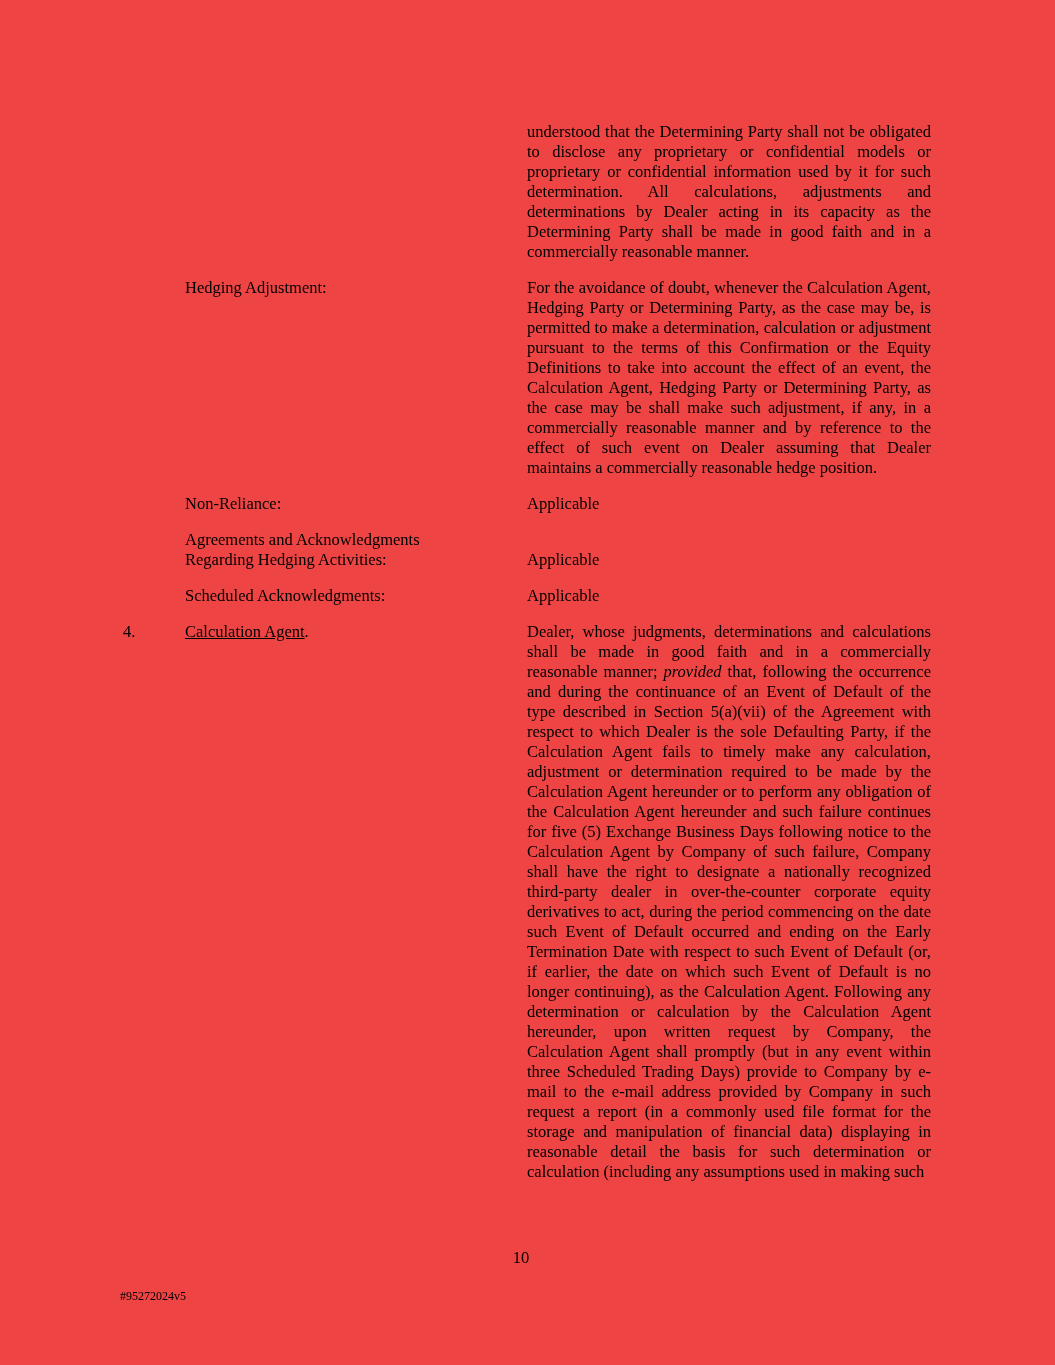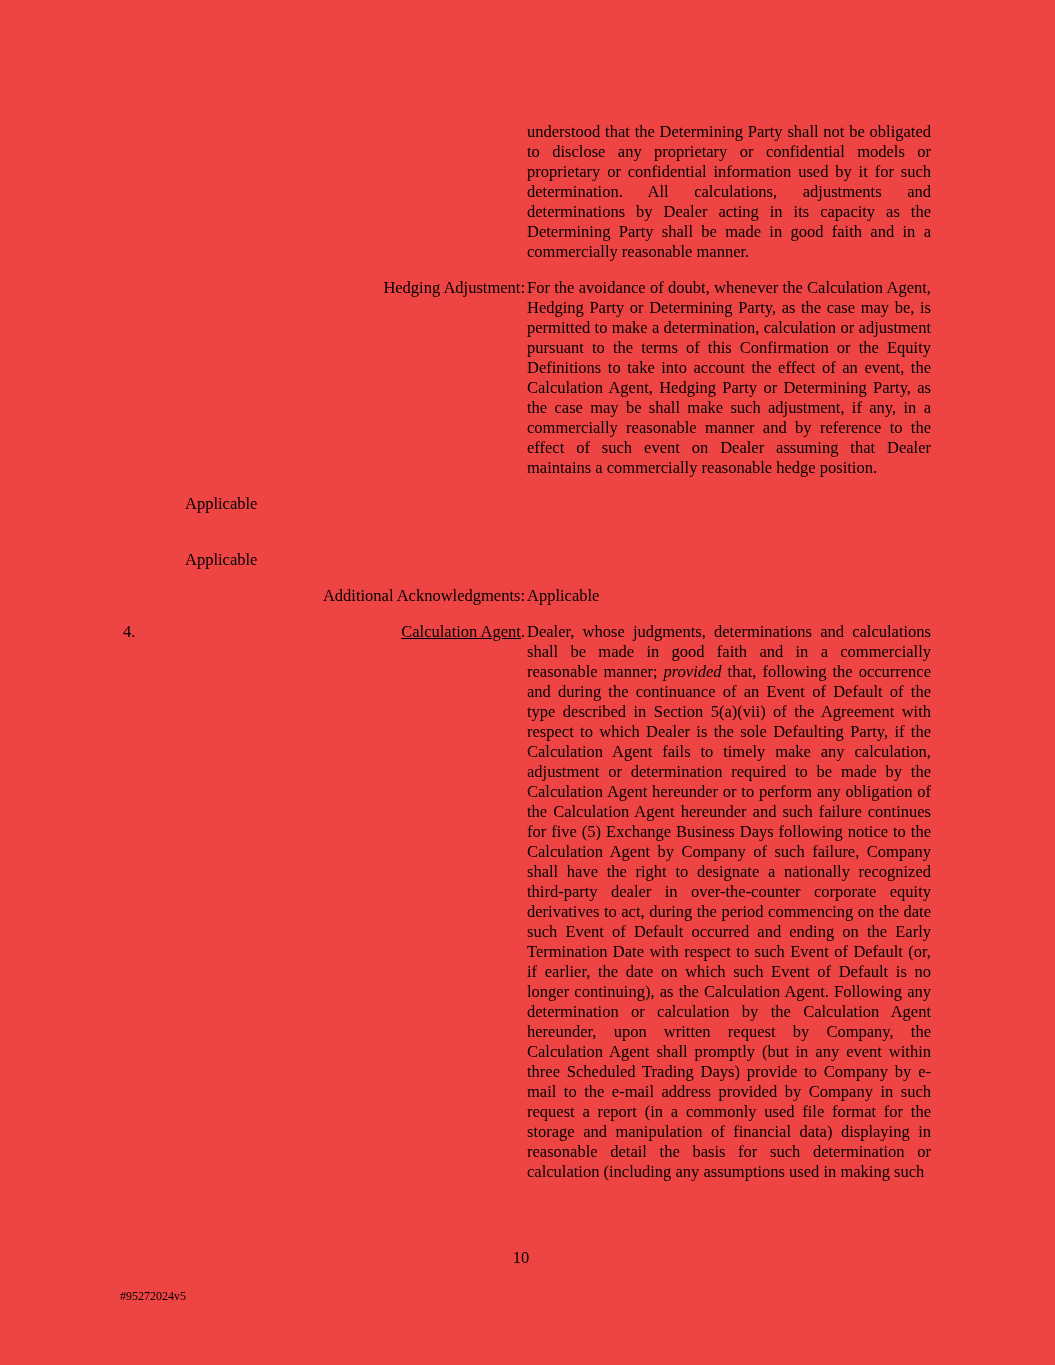--- a/index.html
+++ b/index.html
@@ -31,21 +31,20 @@
   }
   .col-num {
     width: 62px;
     flex-shrink: 0;
   }
   .col-label {
     width: 342px;
     flex-shrink: 0;
     padding-right: 2px;
     box-sizing: border-box;
-    text-align: right;
   }
   .col-body {
     width: 404px;
     flex-shrink: 0;
     text-align: justify;
   }
   .underlined {
     text-decoration: underline;
   }
   .italic {
@@ -84,31 +83,36 @@
     </div>
 
     <div class="row">
       <div class="col-num"></div>
       <div class="col-label">Hedging Adjustment:</div>
       <div class="col-body">For the avoidance of doubt, whenever the Calculation Agent, Hedging Party or Determining Party, as the case may be, is permitted to make a determination, calculation or adjustment pursuant to the terms of this Confirmation or the Equity Definitions to take into account the effect of an event, the Calculation Agent, Hedging Party or Determining Party, as the case may be shall make such adjustment, if any, in a commercially reasonable manner and by reference to the effect of such event on Dealer assuming that Dealer maintains a commercially reasonable hedge position.</div>
     </div>
 
     <div class="row">
       <div class="col-num"></div>
+      <div class="col-label">Non-Reliance:</div>
       <div class="col-body">Applicable</div>
     </div>
 
     <div class="row">
       <div class="col-num"></div>
+      <div class="col-label">
+        <div>Agreements and Acknowledgments</div>
+        <div>Regarding Hedging Activities:</div>
+      </div>
       <div class="col-body pad-one-line">Applicable</div>
     </div>
 
     <div class="row">
       <div class="col-num"></div>
-      <div class="col-label">Additional Acknowledgments:</div>
+      <div class="col-label">Scheduled Acknowledgments:</div>
       <div class="col-body">Applicable</div>
     </div>
 
     <div class="row">
       <div class="col-num">4.</div>
       <div class="col-label">
         <span class="underlined">Calculation Agent</span><span>.</span>
       </div>
       <div class="col-body">
         <span>Dealer, whose judgments, determinations and calculations shall be made in good faith and in a commercially reasonable manner; </span><span class="italic">provided</span><span> that, following the occurrence and during the continuance of an Event of Default of the type described in Section 5(a)(vii) of the Agreement with respect to which Dealer is the sole Defaulting Party, if the Calculation Agent fails to timely make any calculation, adjustment or determination required to be made by the Calculation Agent hereunder or to perform any obligation of the Calculation Agent hereunder and such failure continues for five (5) Exchange Business Days following notice to the Calculation Agent by Company of such failure, Company shall have the right to designate a nationally recognized third-party dealer in over-the-counter corporate equity derivatives to act, during the period commencing on the date such Event of Default occurred and ending on the Early Termination Date with respect to such Event of Default (or, if earlier, the date on which such Event of Default is no longer continuing), as the Calculation Agent.  Following any determination or calculation by the Calculation Agent hereunder, upon written request by Company, the Calculation Agent shall promptly (but in any event within three Scheduled Trading Days) provide to Company by e-mail to the e-mail address provided by Company in such request a report (in a commonly used file format for the storage and manipulation of financial data) displaying in reasonable detail the basis for such determination or calculation (including any assumptions used in making such</span>

